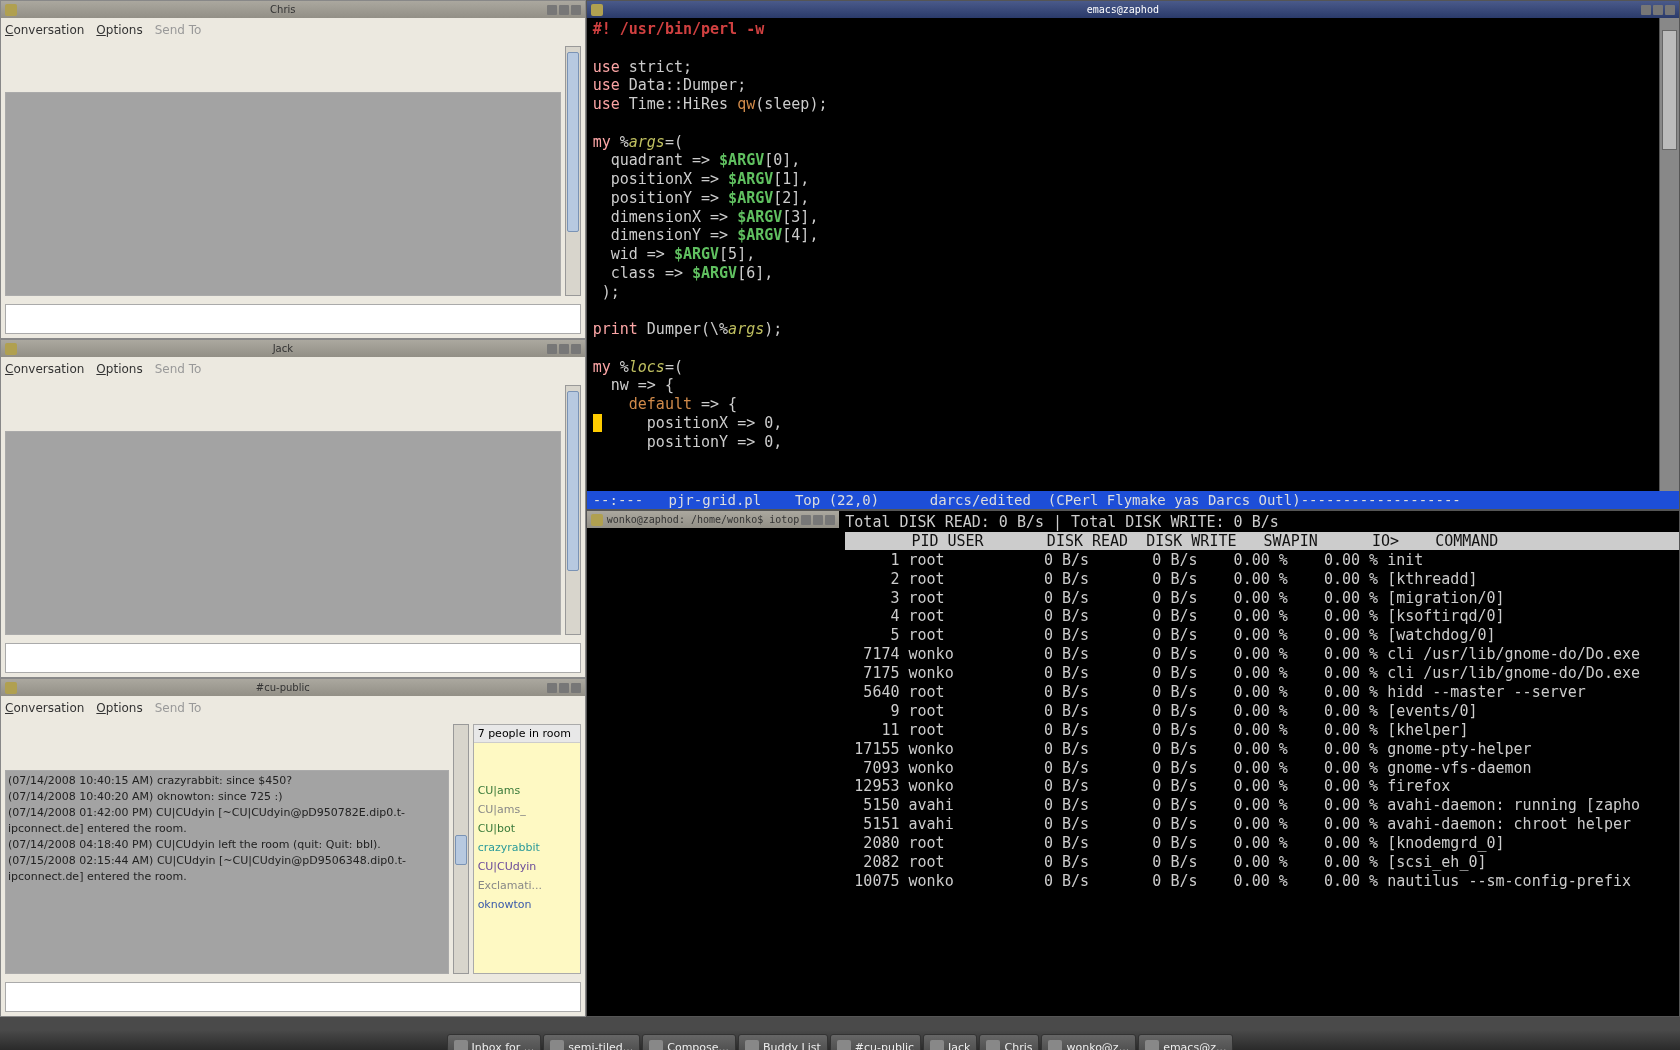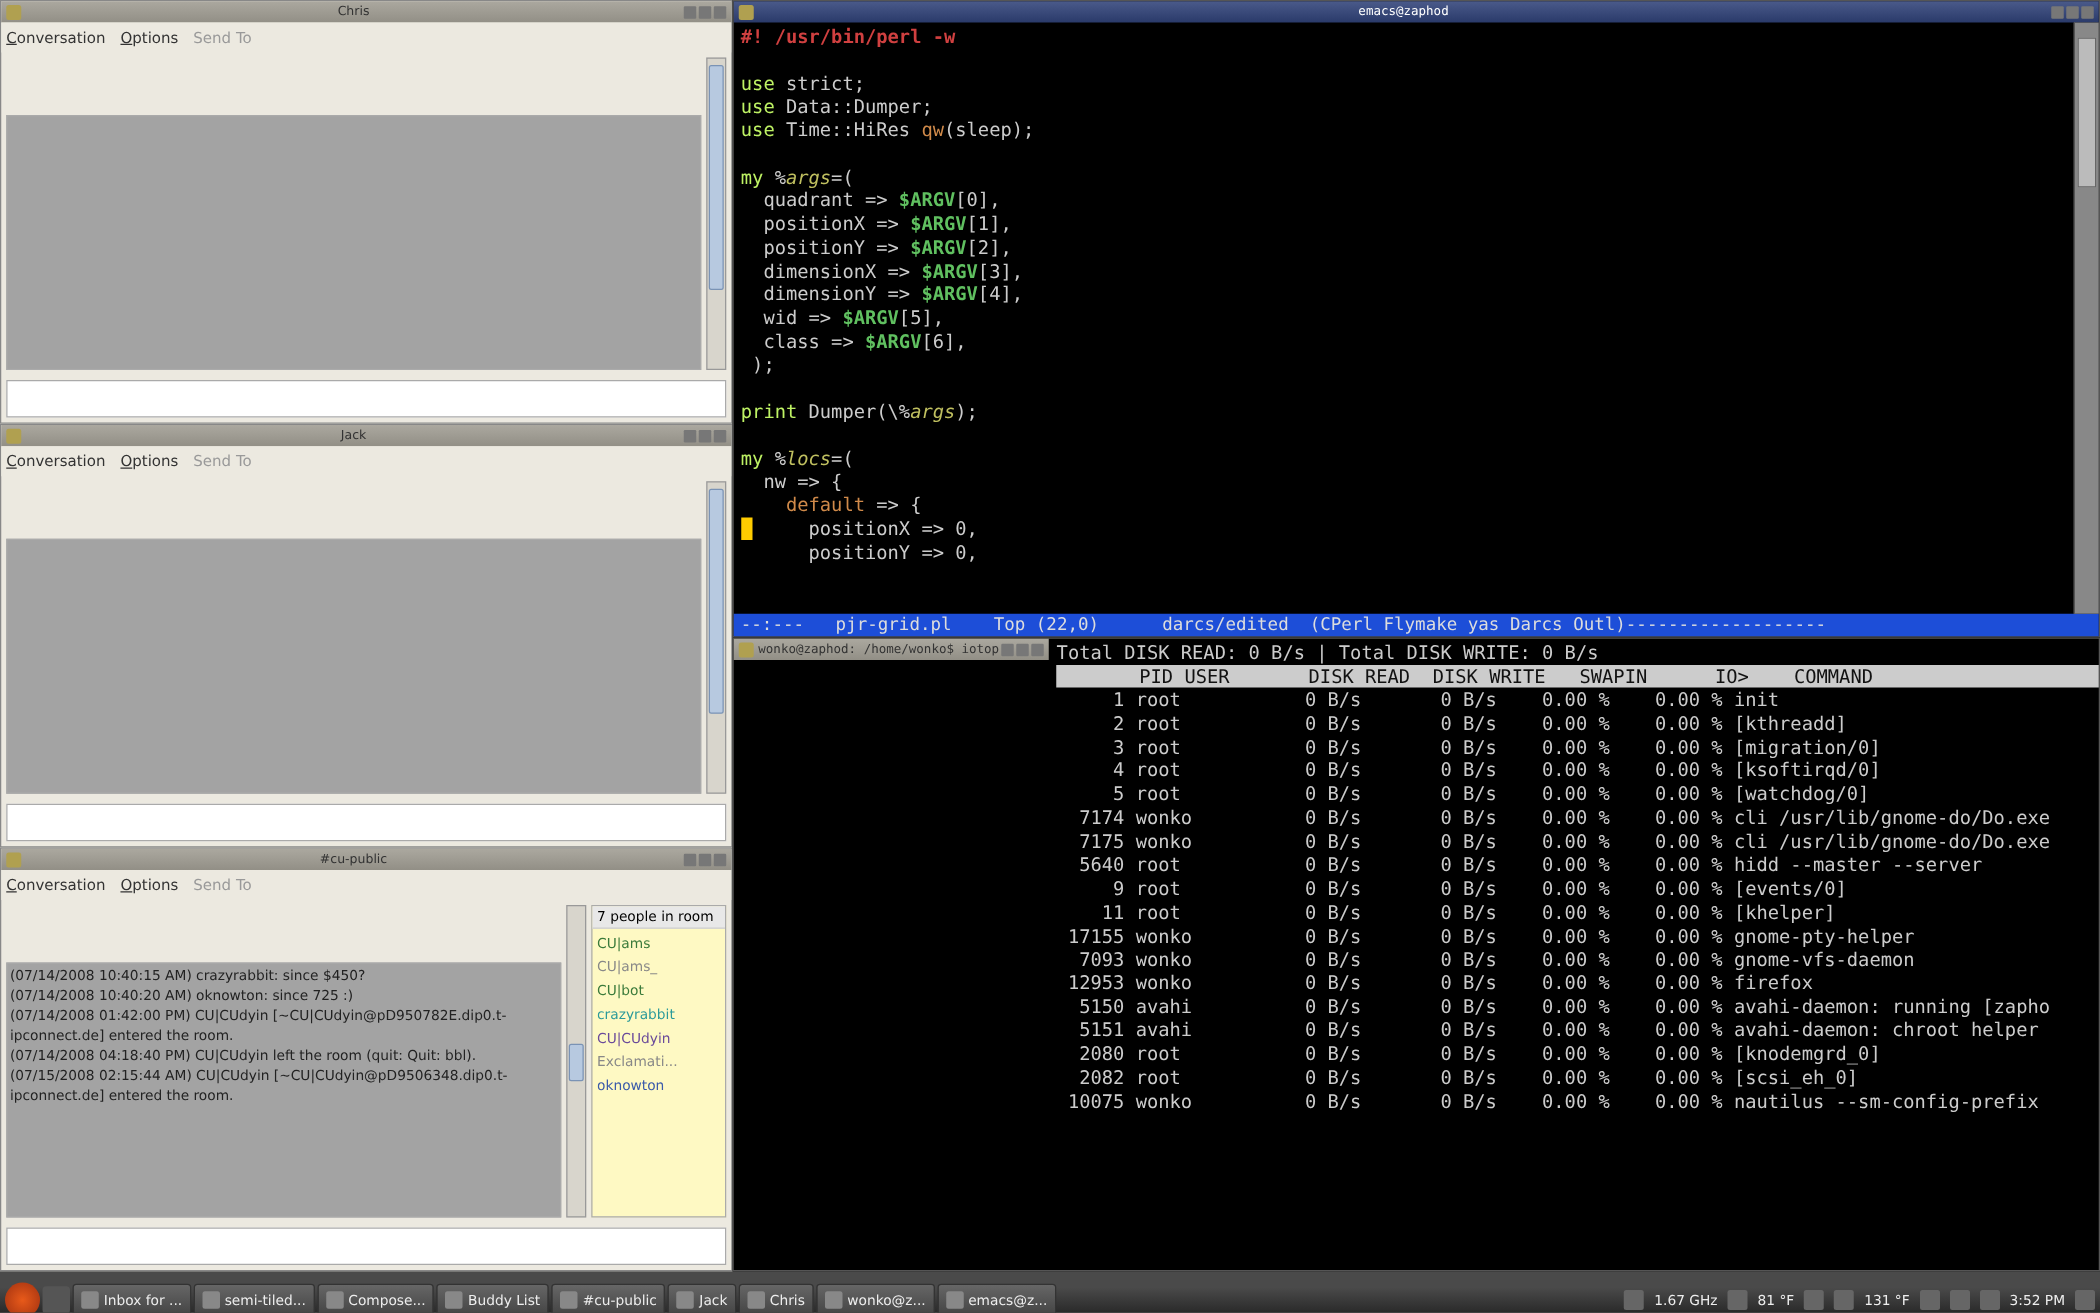--- a/index.html
+++ b/index.html
@@ -17,51 +17,51 @@
 .menubar { height: 24px; background: #ece9e0; display: flex; align-items: center; padding: 0 4px; gap: 12px; font-size: 12px; color: #333; }
 .menubar .disabled { color: #999; }
 .chat-body { flex: 1; display: flex; padding: 4px; gap: 4px; }
 .chat-log { flex: 1; background: #a3a3a3; border: 1px solid #aaa; font-size: 11px; padding: 2px; overflow: hidden; color: #222; line-height: 1.45; margin-top: 46px; }
 .chat-scroll { width: 16px; background: #d8d5cc; border: 1px solid #999; position: relative; }
 .chat-scroll .thumb { position: absolute; left: 1px; right: 1px; background: #b7c9e0; border: 1px solid #7a93b5; border-radius: 2px; }
 .chat-input-row { height: 38px; padding: 4px; }
 .chat-input { width: 100%; height: 100%; background: #fff; border: 1px solid #aaa; }
 .roster { width: 108px; background: #fef9c3; border: 1px solid #aaa; font-size: 11px; display: flex; flex-direction: column; }
 .roster-head { padding: 2px 4px; background: #e8e8e8; border-bottom: 1px solid #ccc; white-space: nowrap; overflow: hidden; }
-.roster-list { flex: 1; padding: 2px 4px; }
+.roster-list { flex: 1; padding: 2px 4px; margin-top: 36px; }
 .roster-list div { padding: 3px 0; white-space: nowrap; overflow: hidden; text-overflow: ellipsis; }
 .c-green { color: #3a7a3a; }
 .c-teal { color: #2a9a9a; }
 .c-purple { color: #6a4a9a; }
 .c-gray { color: #888; }
 .c-blue { color: #3a5aaa; }
 
 
 .emacs { height: 510px; background: #000; border: 1px solid #555; display: flex; flex-direction: column; font-family: "DejaVu Sans Mono", monospace; font-size: 15px; position: relative; }
 .emacs .titlebar { background: linear-gradient(to bottom, #4a5a8a, #2a3a6a); color: #fff; }
 .emacs-body { flex: 1; display: flex; }
 .emacs-code { flex: 1; padding: 2px 6px; color: #ccc; line-height: 1.25; white-space: pre; overflow: hidden; }
 .emacs-scroll { width: 20px; background: #888; border-left: 1px solid #555; position: relative; }
 .emacs-scroll .thumb { position: absolute; left: 2px; right: 2px; top: 12px; height: 120px; background: #bbb; border: 1px solid #666; }
 .modeline { height: 18px; background: #1d4ed8; color: #ddd; font-size: 14px; padding: 0 6px; display: flex; align-items: center; white-space: pre; }
-.kw { color: #bef264; }
+.kw { color: #fca5a5; }
 .str { color: #d08a4a; }
 .var { color: #c0c060; font-style: italic; }
 .arg { color: #60c060; font-weight: bold; }
 .comm { color: #d04040; font-weight: bold; }
 .cursor { background: #ffcc00; color: #000; }
 
 
 .term { flex: 1; background: #000; border: 1px solid #555; display: flex; flex-direction: row; font-family: "DejaVu Sans Mono", monospace; font-size: 15px; color: #ccc; }
 .term .titlebar { background: linear-gradient(to bottom, #aba89f, #928f86); color: #333; }
 .term-body { flex: 1; padding: 2px 6px; white-space: pre; overflow: hidden; line-height: 1.26; }
 .term-head { background: #ccc; color: #111; padding-left: 39px; }
 
 
-.taskbar { position: absolute; bottom: 0; left: 0; right: 0; height: 20px; background: linear-gradient(to bottom, #4a4a4a, #2a2a2a); display: flex; align-items: center; padding: 0 4px; gap: 2px; color: #eee; font-size: 11px; }
+.taskbar { position: absolute; bottom: 0; left: 0; right: 0; height: 20px; background: linear-gradient(to bottom, #4a4a4a, #2a2a2a); display: flex; align-items: center; padding: 0 4px; gap: 2px; color: #eee; font-size: 11px; flex-direction: column; }
 .taskbar .start { width: 28px; height: 28px; background: radial-gradient(circle, #e85a1a, #a03010); border-radius: 14px; }
 .taskbar .qlaunch { width: 22px; height: 22px; background: #555; border-radius: 3px; }
 .taskbar .task { height: 26px; display: flex; align-items: center; gap: 4px; padding: 0 6px; background: linear-gradient(to bottom, #666, #444); border: 1px solid #333; border-radius: 3px; min-width: 0; }
 .taskbar .task .ti { width: 14px; height: 14px; background: #888; border-radius: 2px; }
 .taskbar .task span { white-space: nowrap; overflow: hidden; text-overflow: ellipsis; max-width: 80px; }
 .tray { margin-left: auto; display: flex; align-items: center; gap: 8px; white-space: nowrap; font-size: 11px; }
 .tray .ti { width: 16px; height: 16px; background: #666; border-radius: 2px; }
 </style>
 </head>
 <body>

